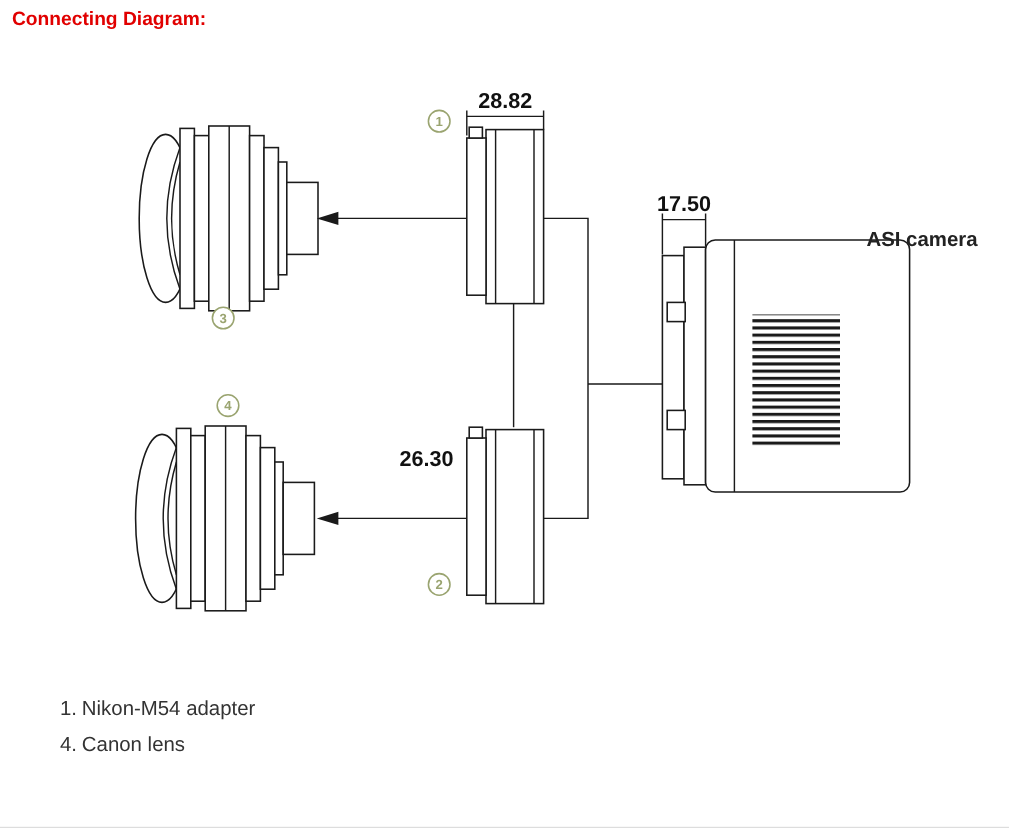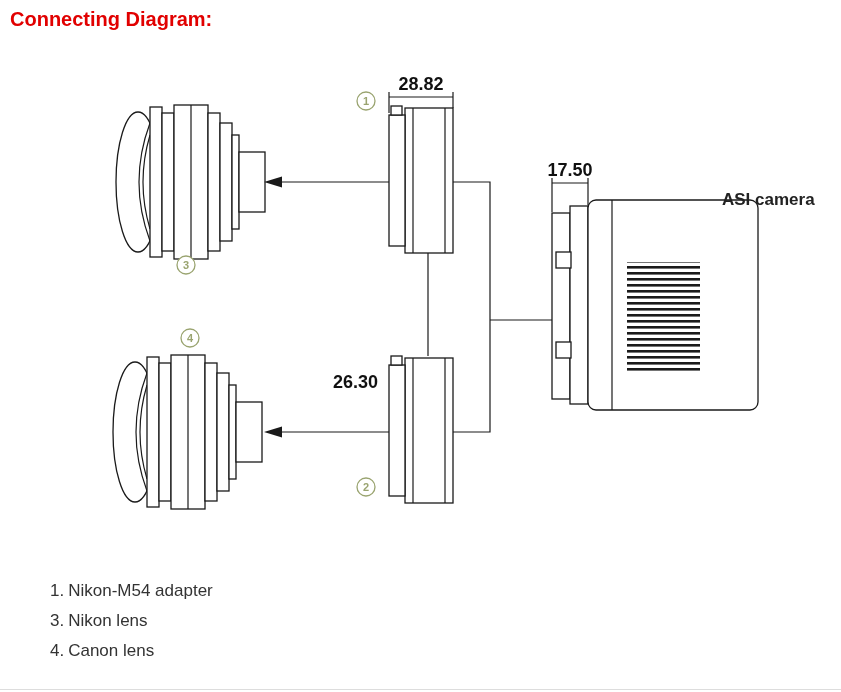--- a/index.html
+++ b/index.html
@@ -6,21 +6,21 @@
   html, body { background: #ffffff; }
   body {
     width: 841px; height: 692px;
     font-family: "Liberation Sans", sans-serif;
     position: relative;
     overflow: hidden;
   }
   .page { position: relative; width: 841px; height: 692px; background: #fff; }
   .title {
     position: absolute; top: 8px; left: 10px;
-    font-size: 20px; font-weight: bold; color: #e10000;
+    font-size: 16px; font-weight: bold; color: #e10000;
     letter-spacing: 0px;
   }
   .diagram { position: absolute; top: 50px; left: 0; }
 
   svg { display: block; }
   .stroke { fill: #ffffff; stroke: #1a1a1a; stroke-width: 1.3; }
   .thin  { fill: none; stroke: #1a1a1a; stroke-width: 1.2; }
   .solid { fill: #1a1a1a; stroke: none; }
 
   svg text.dim {
@@ -159,22 +159,19 @@
       <text x="190" y="292">4</text>
     </g>
 
   </svg>
 
   <div class="legend">
     <div class="legend-item">
       <span class="num">1.</span><span>Nikon-M54 adapter</span>
     </div>
     <div class="legend-item">
-      <span class="num">3.</span><span>Nikon lens</span>
-    </div>
-    <div class="legend-item">
       <span class="num">4.</span><span>Canon lens</span>
     </div>
   </div>
 
   <div class="bottom-rule"></div>
 
 </div>
 
 </body></html>

